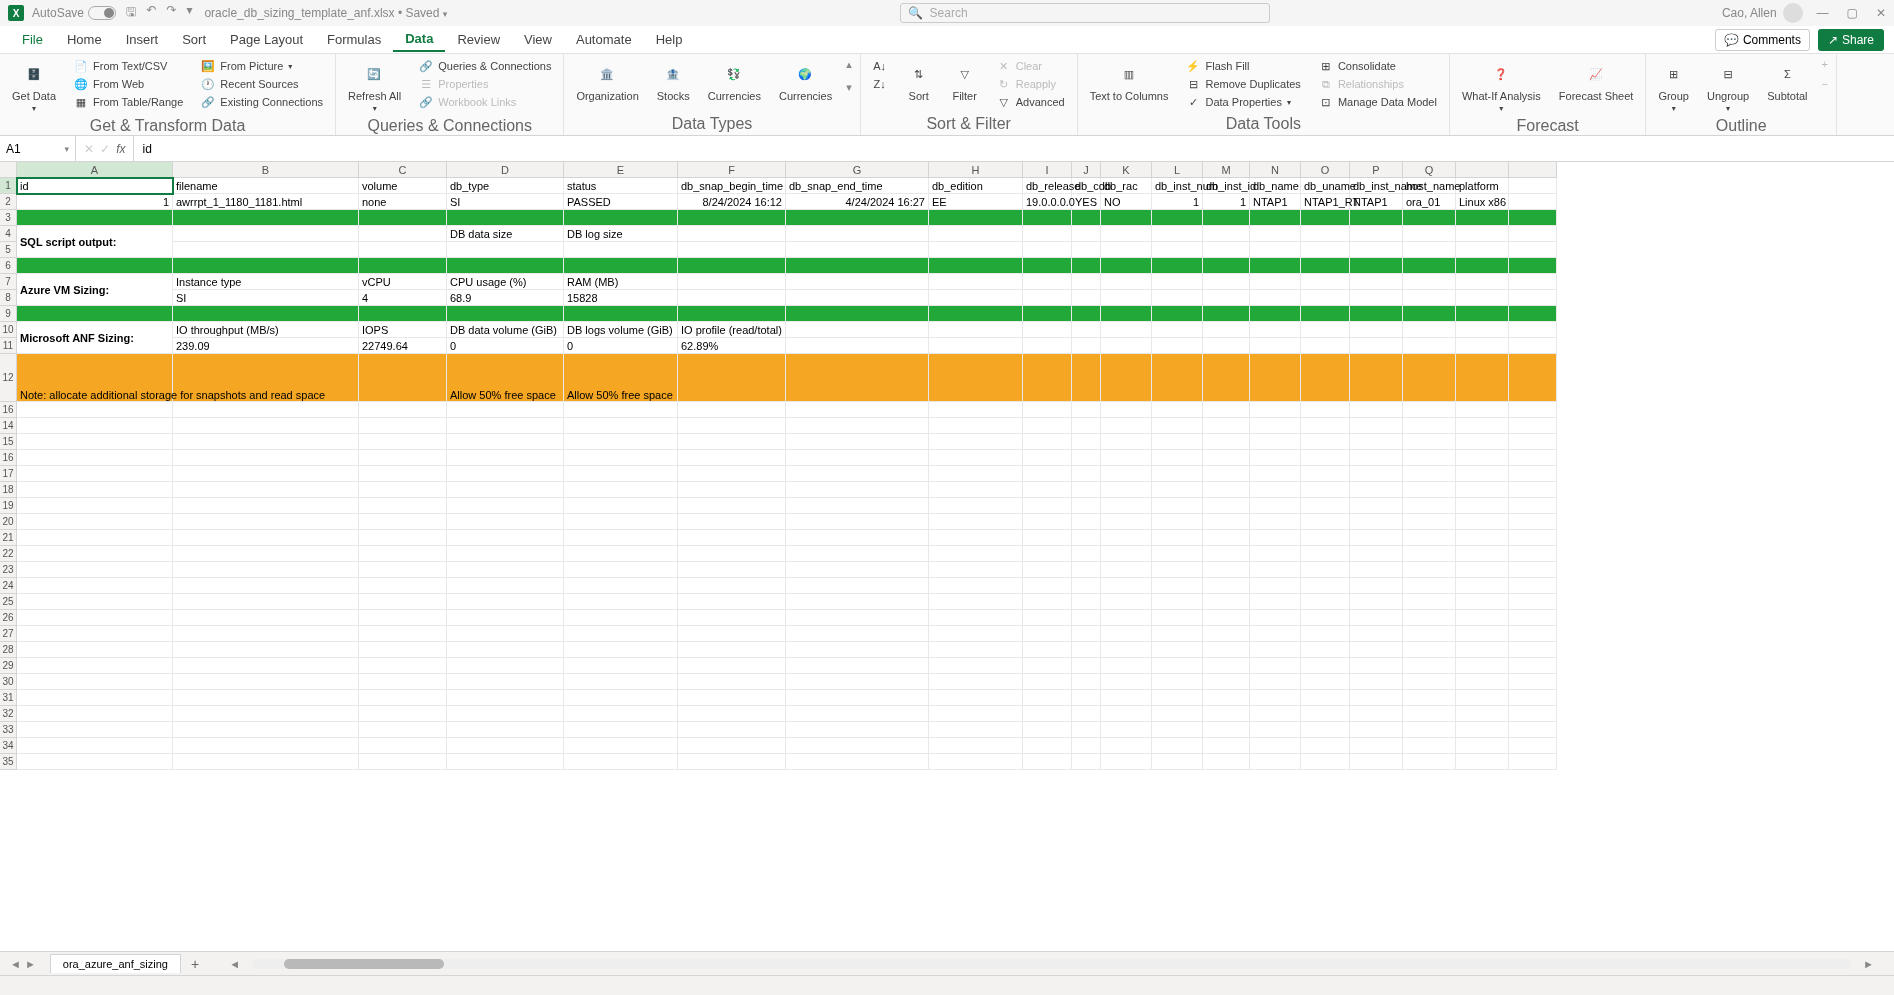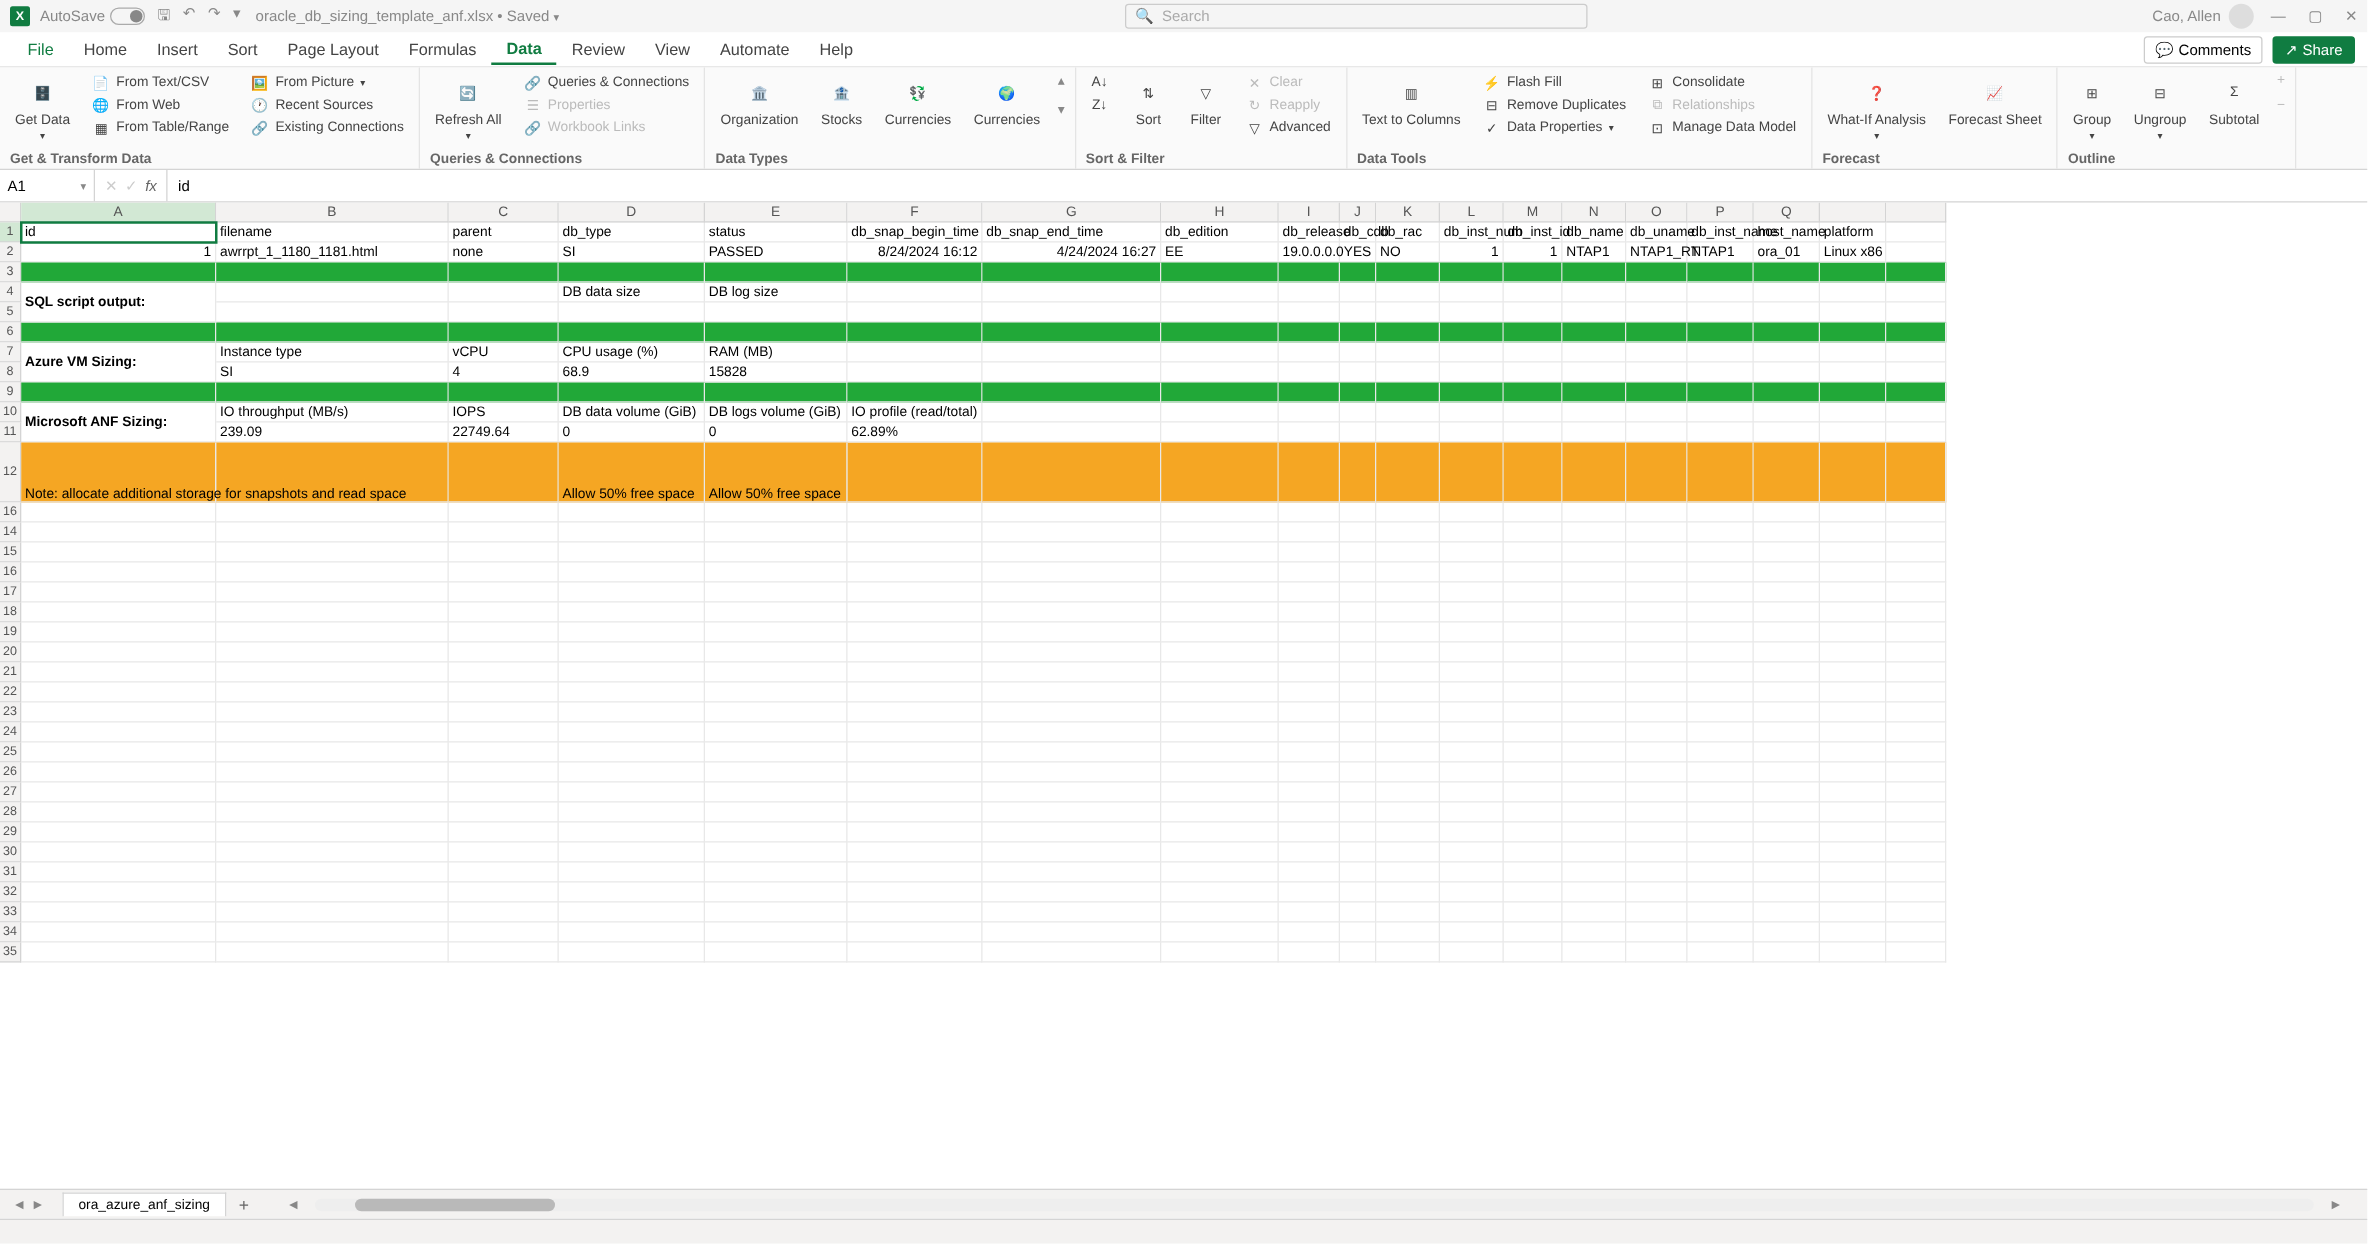--- a/index.html
+++ b/index.html
@@ -24,21 +24,21 @@
 .tabsbar .tab.file { color: #107c41; font-weight: normal; }
 .tabsbar .tab.active { color: #107c41; font-weight: 600; border-bottom: 2px solid #107c41; position: relative; }
 .tabsbar .right-btns { margin-left: auto; display: flex; gap: 8px; }
 .tabsbar .comments-btn { border: 1px solid #ccc; border-radius: 3px; padding: 3px 8px; font-size: 12px; display: flex; align-items: center; gap: 4px; }
 .tabsbar .share-btn { background: #107c41; color: #fff; border-radius: 3px; padding: 3px 10px; font-size: 12px; display: flex; align-items: center; gap: 4px; }
 
 
 .ribbon { height: 82px; background: #fafafa; border-bottom: 1px solid #d4d4d4; display: flex; font-size: 11px; color: #444; }
 .ribbon-group { border-right: 1px solid #e4e4e4; padding: 4px 8px 2px 8px; display: flex; flex-direction: column; }
 .ribbon-group-body { flex: 1; display: flex; gap: 10px; align-items: flex-start; }
-.ribbon-group-label { text-align: left; color: #666; font-size: 11px; padding-top: 2px; font-weight: bold; }
+.ribbon-group-label { text-align: center; color: #666; font-size: 16px; padding-top: 2px; }
 .vbtn { display: flex; flex-direction: column; align-items: center; gap: 2px; padding: 2px 4px; cursor: pointer; }
 .vbtn .icn { width: 28px; height: 28px; display: flex; align-items: center; justify-content: center; }
 .stack { display: flex; flex-direction: column; gap: 2px; }
 .hbtn { display: flex; align-items: center; gap: 5px; padding: 1px 4px; cursor: pointer; white-space: nowrap; }
 .hbtn .sicn { width: 14px; height: 14px; display: flex; align-items: center; justify-content: center; }
 .disabled { color: #bbb; }
 
 
 .formulabar { height: 26px; border-bottom: 1px solid #d4d4d4; display: flex; align-items: center; font-size: 12px; }
 .namebox { width: 76px; border-right: 1px solid #d4d4d4; padding: 0 6px; height: 100%; display: flex; align-items: center; justify-content: space-between; }
@@ -376,21 +376,21 @@
       <div class="col-head ">M</div>
       <div class="col-head ">N</div>
       <div class="col-head ">O</div>
       <div class="col-head ">P</div>
       <div class="col-head ">Q</div>
       <div class="col-head"></div>
       <div class="col-head"></div>
       <div class="row-head active-row-head" style="">1</div>
       <div class="cell active-cell " style="">id</div>
       <div class="cell " style="">filename</div>
-      <div class="cell " style="">parent</div>
+      <div class="cell " style="">volume</div>
       <div class="cell " style="">db_type</div>
       <div class="cell " style="">status</div>
       <div class="cell " style="">db_snap_begin_time</div>
       <div class="cell " style="">db_snap_end_time</div>
       <div class="cell " style="">db_edition</div>
       <div class="cell " style="">db_release</div>
       <div class="cell " style="">db_cdb</div>
       <div class="cell " style="">db_rac</div>
       <div class="cell " style="">db_inst_num</div>
       <div class="cell " style="">db_inst_id</div>

